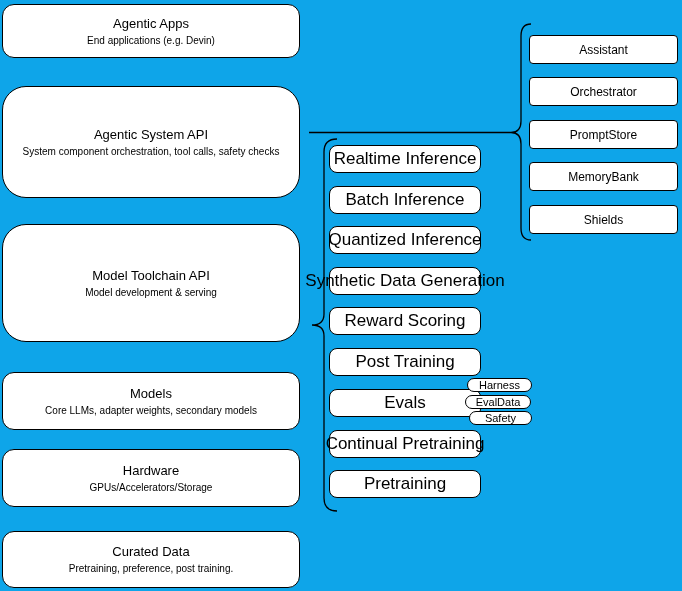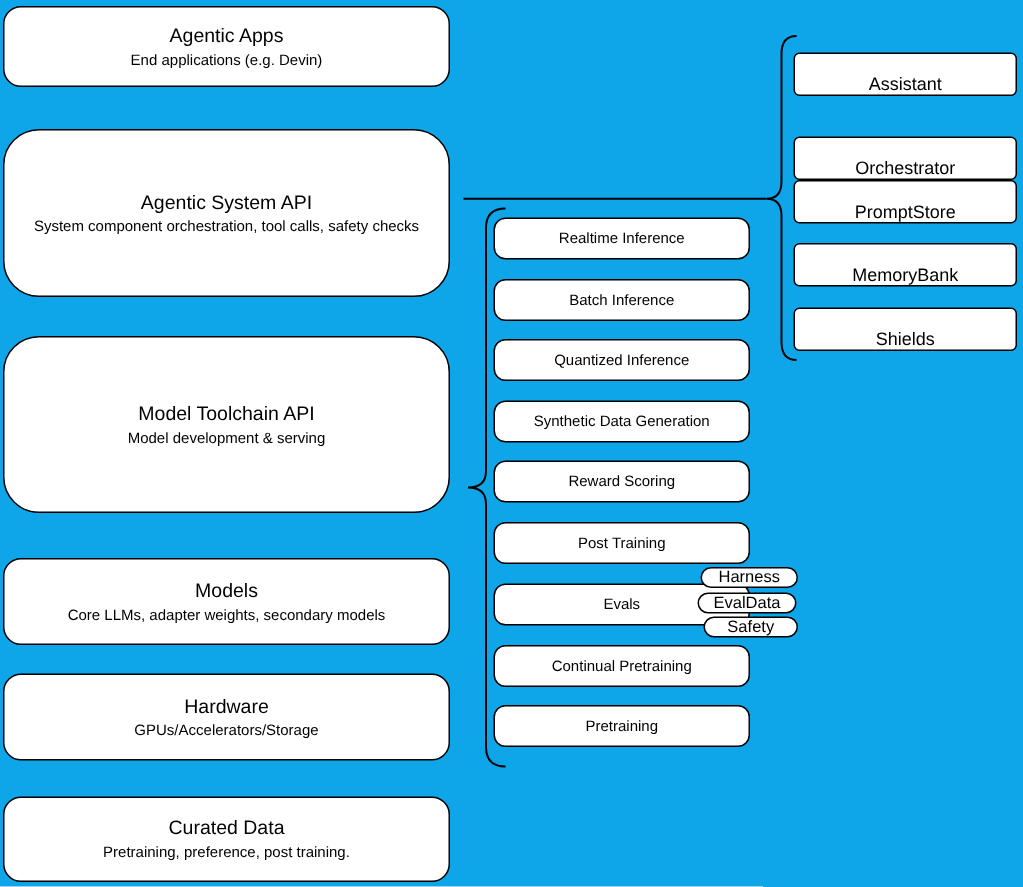--- a/index.html
+++ b/index.html
@@ -35,31 +35,30 @@
   .node .subtitle {
     font-size: 10px;
     line-height: 12px;
     margin-top: 4px;
     white-space: nowrap;
     text-align: right;
   }
   .left-box  { left: 2px; width: 298px; border-radius: 12px; }
   .big-round { border-radius: 24px; }
   .mid-box {
-    left: 329px; width: 171px; height: 28px;
+    left: 329px; width: 152px; height: 28px;
     border-radius: 8px;
-    font-size: 10px;
+    font-size: 17px;
     white-space: nowrap;
   }
   .right-box {
     left: 529px; width: 149px; height: 29px;
     border-radius: 4px;
     font-size: 12px;
     white-space: nowrap;
-    justify-content: flex-end;
   }
   .pill {
     position: absolute;
     box-sizing: border-box;
     background: #ffffff;
     border: 1px solid #000000;
     border-radius: 999px;
     font-size: 11px;
     line-height: 12px;
     display: flex;
@@ -152,21 +151,21 @@
   <div class="pill" style="left:465px; top:395px; width:66px; height:14px;">
     <span>EvalData</span>
   </div>
   <div class="pill" style="left:469px; top:411px; width:63px; height:14px;">
     <span>Safety</span>
   </div>
 
   <div class="node right-box" style="top:35px;">
     <span>Assistant</span>
   </div>
-  <div class="node right-box" style="top:91px;">
+  <div class="node right-box" style="top:77px;">
     <span>Orchestrator</span>
   </div>
   <div class="node right-box" style="top:120px;">
     <span>PromptStore</span>
   </div>
   <div class="node right-box" style="top:162px;">
     <span>MemoryBank</span>
   </div>
   <div class="node right-box" style="top:205px;">
     <span>Shields</span>

